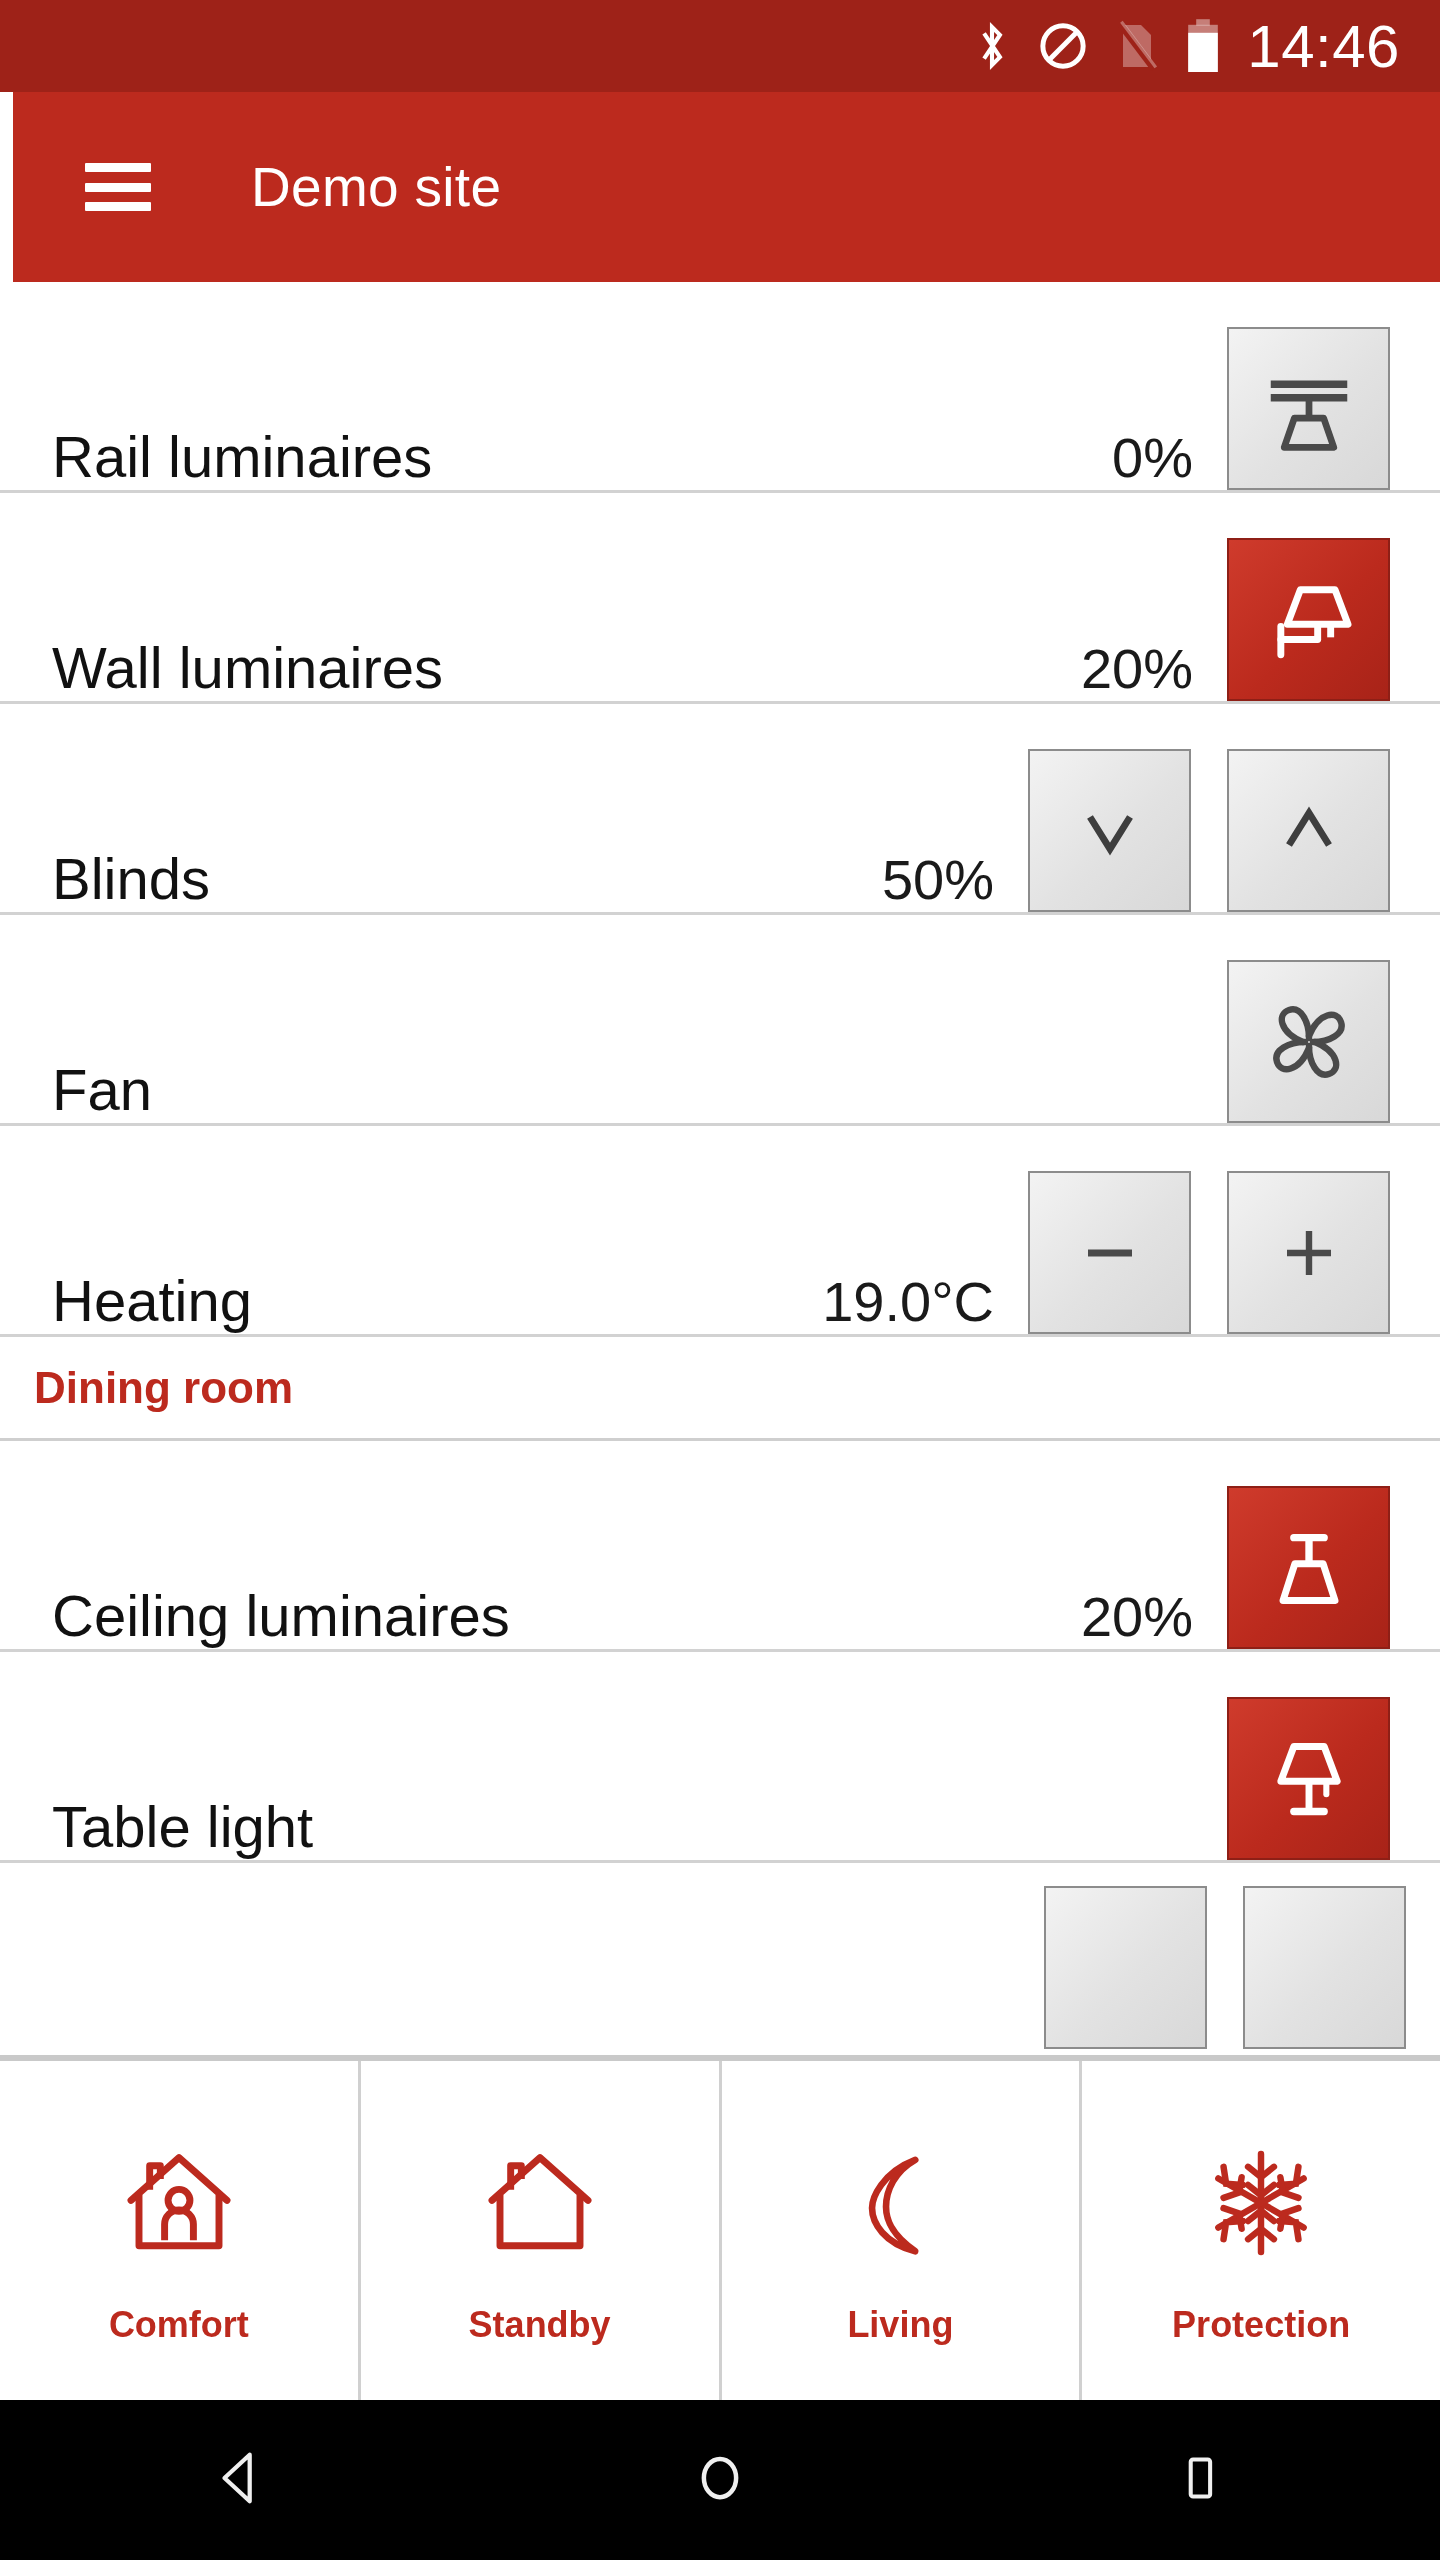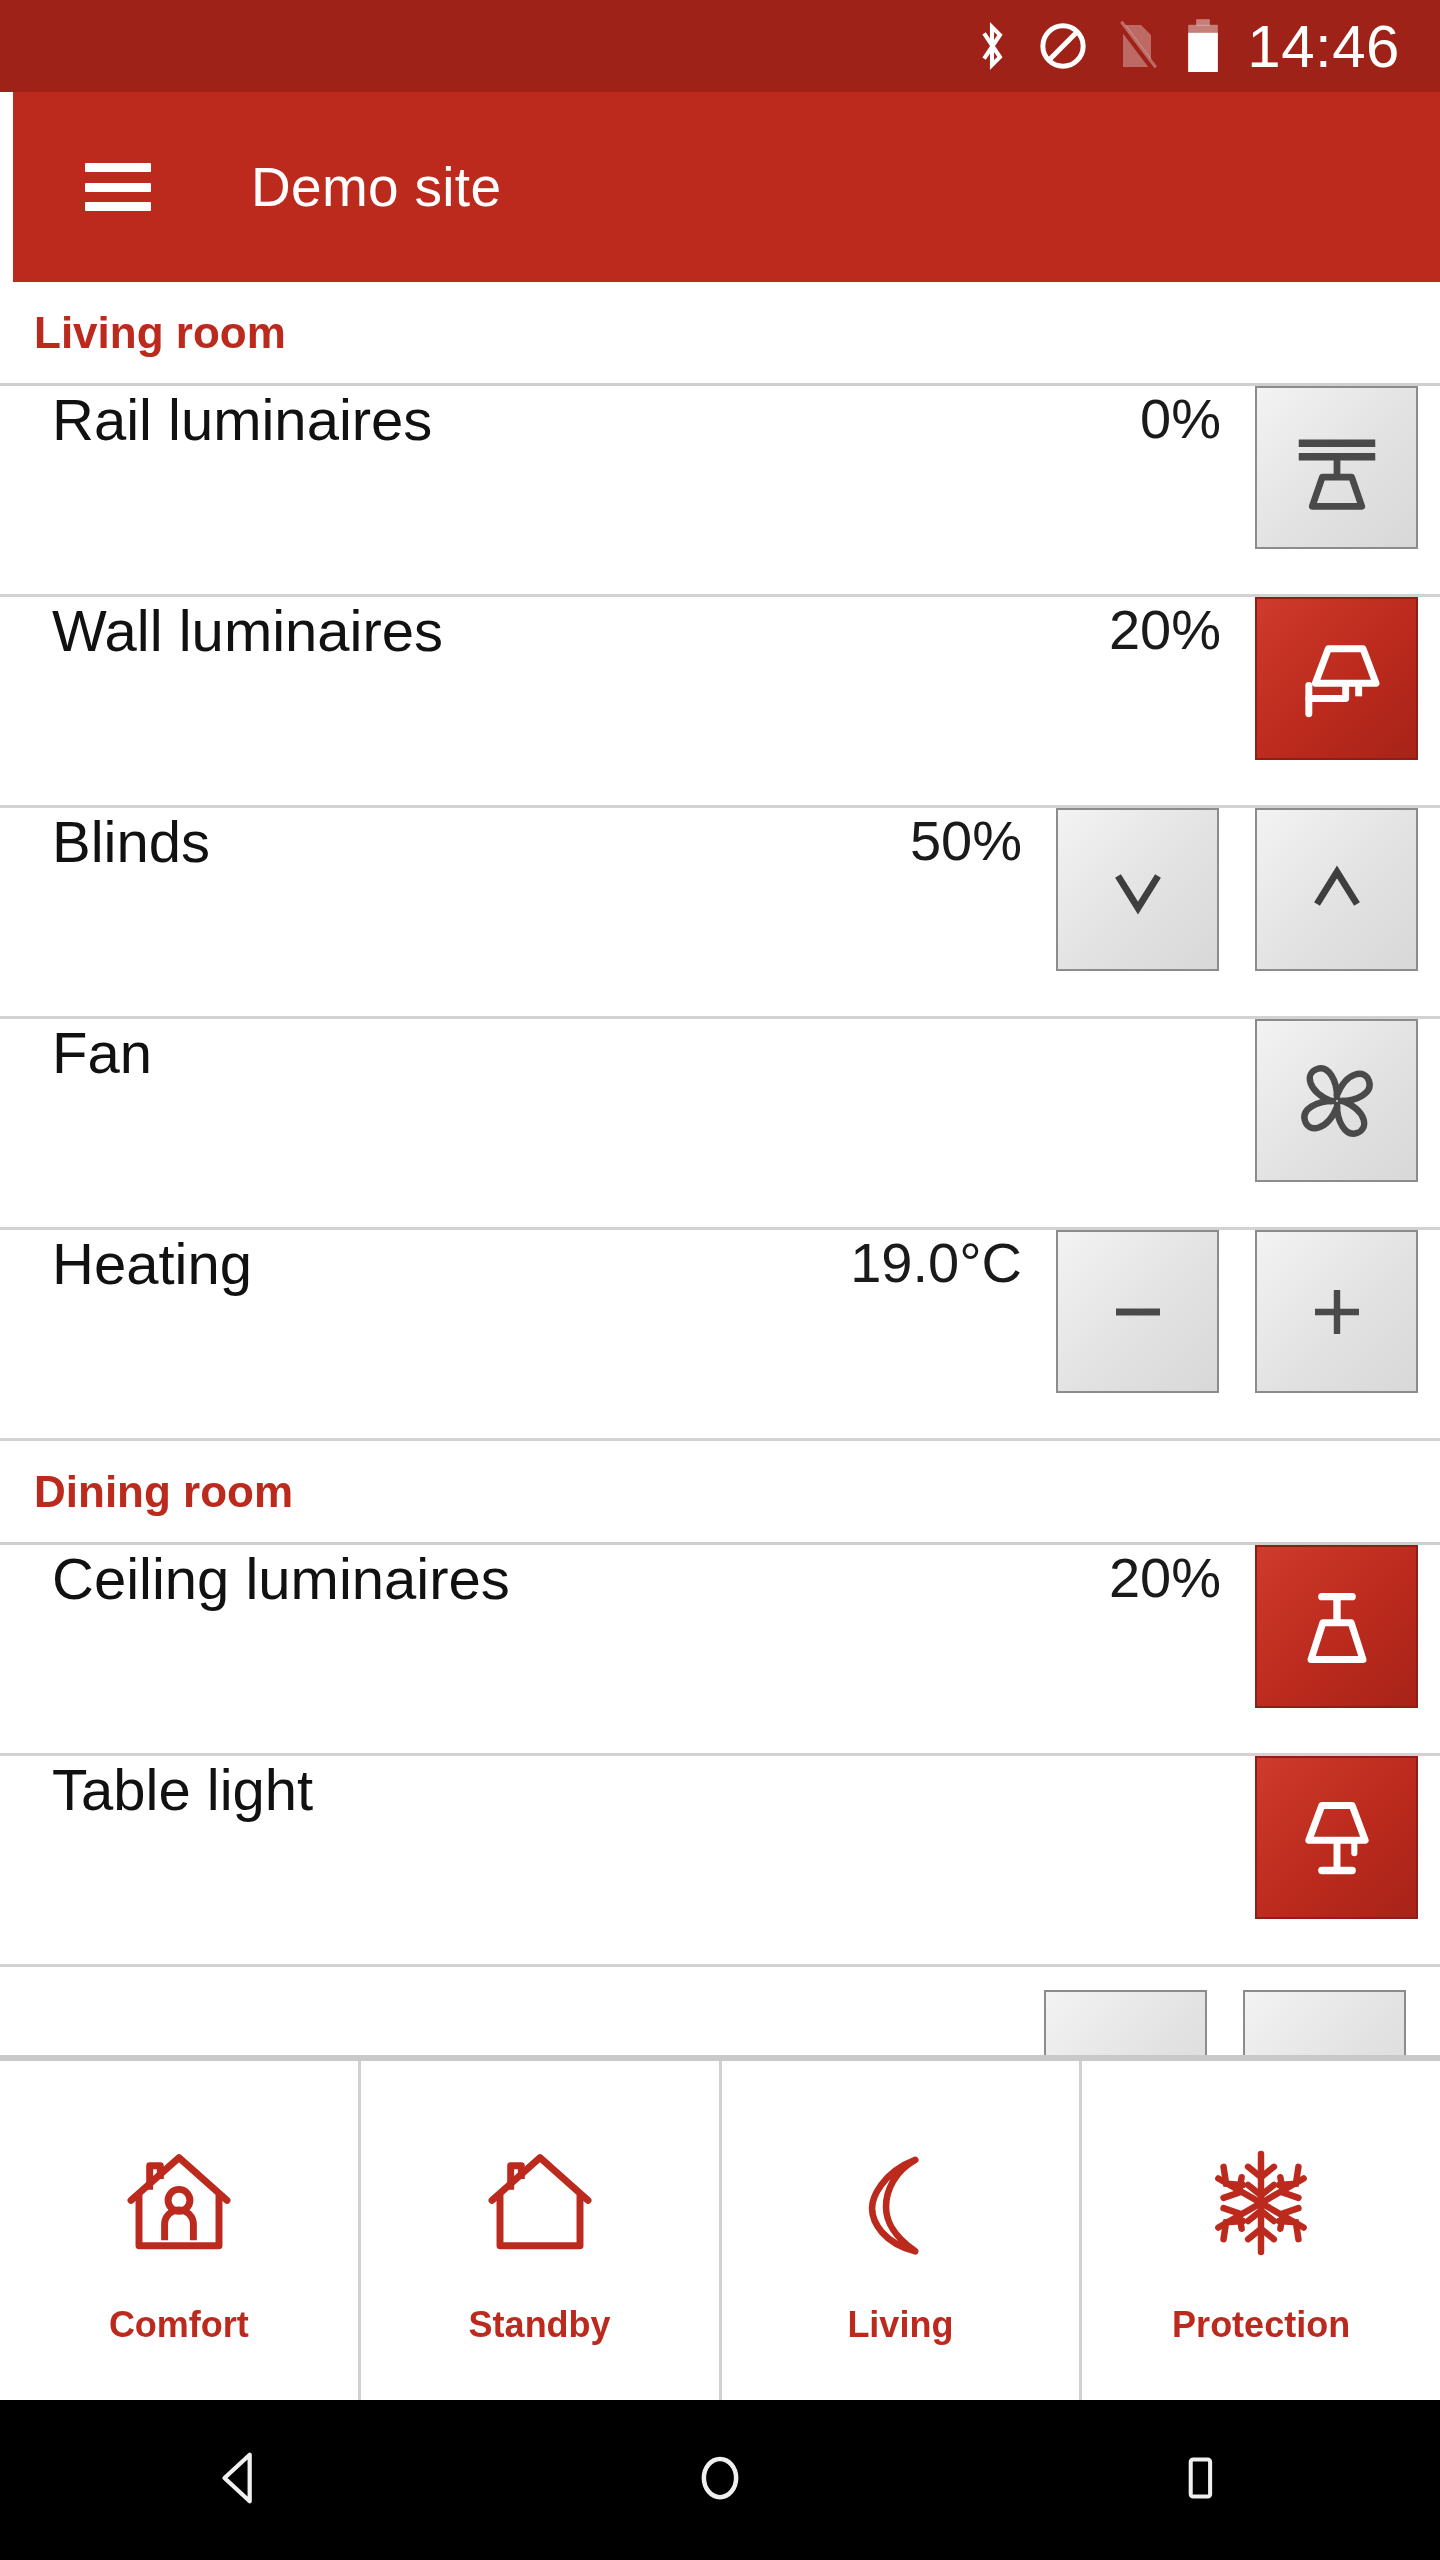--- a/index.html
+++ b/index.html
@@ -91,25 +91,25 @@
     color: #bc2a1e;
     font-size: 44px;
     font-weight: bold;
     border-bottom: 3px solid #cfcfcf;
     background: #ffffff;
   }
 
   .row {
     height: 211px;
     display: flex;
-    align-items: flex-start;
+    align-items: flex-end;
     border-bottom: 3px solid #d2d2d2;
     box-sizing: border-box;
     padding-left: 52px;
-    padding-right: 22px;
+    padding-right: 50px;
     background: #ffffff;
   }
   .row-label {
     font-size: 58px;
     color: #111111;
     font-weight: 300;
     flex: 1;
     white-space: nowrap;
   }
   .row-value {
@@ -256,21 +256,20 @@
   <div class="hamburger">
     <span></span>
     <span></span>
     <span></span>
   </div>
   <div class="app-title">Demo site</div>
 </div>
 
 <div class="content">
 
-  <div class="section-header">Living room</div>
 
   <div class="row">
     <div class="row-label">Rail luminaires</div>
     <div class="row-value">0%</div>
     <div class="btn-group">
       <div class="ctl-btn">
         <span>
           <svg width="108" height="108" viewBox="0 0 48 48">
             <line x1="7" y1="13" x2="41" y2="13" stroke="#4a4a4a" stroke-width="3.4"></line>
             <line x1="7" y1="19" x2="41" y2="19" stroke="#4a4a4a" stroke-width="3.4"></line>

